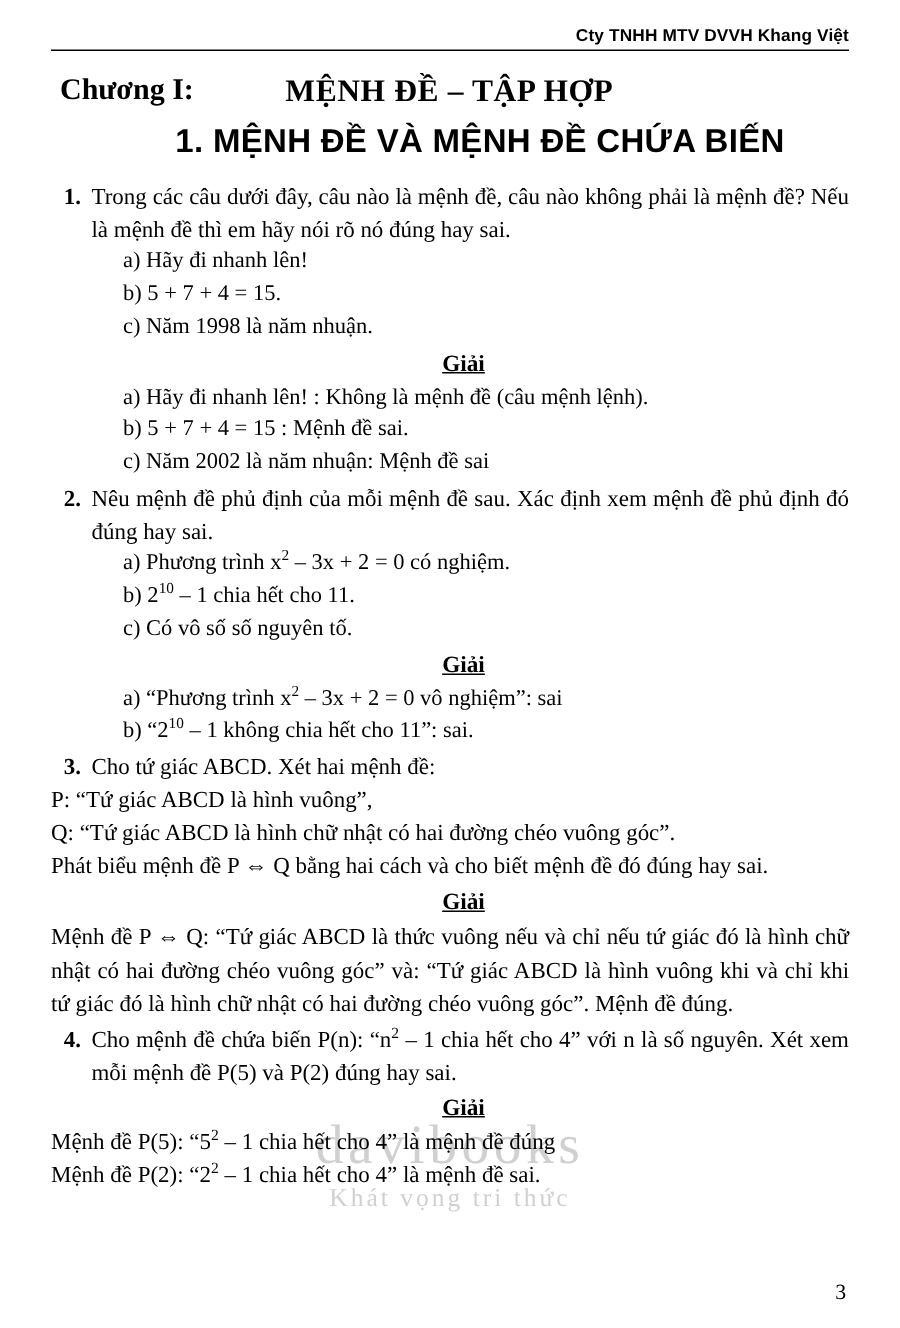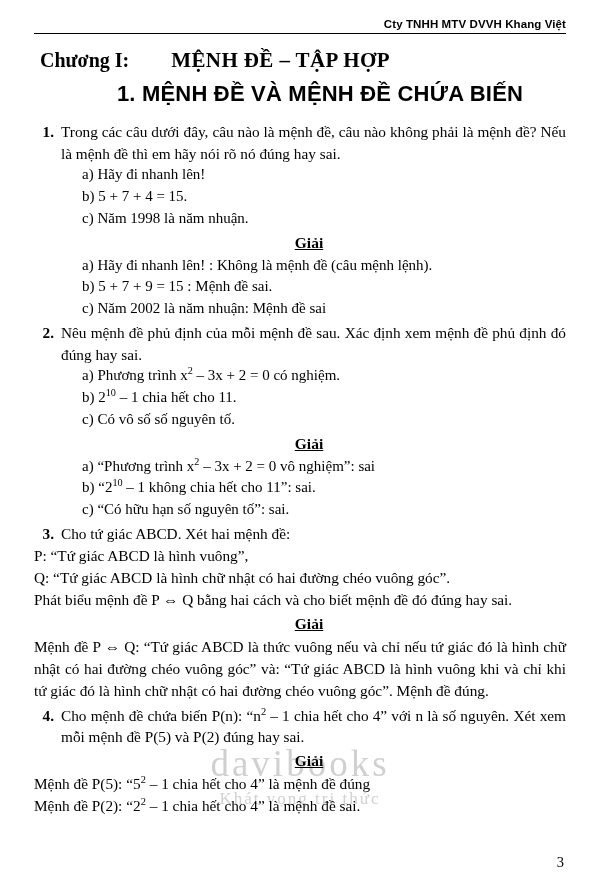--- a/index.html
+++ b/index.html
@@ -46,21 +46,21 @@
     font-weight: bold;
     font-size: 20px;
     white-space: nowrap;
     padding-left: 6px;
   }
   .chapter-title {
     font-family: "Liberation Serif", serif;
     font-weight: bold;
     font-size: 21px;
     letter-spacing: 0.4px;
-    margin-left: 42px;
+    margin-left: 61px;
   }
   .section-title {
     text-align: center;
     font-family: "Liberation Sans", sans-serif;
     font-weight: bold;
     font-size: 22px;
     letter-spacing: 0.2px;
     margin: 8px 0 14px 0;
     padding-left: 40px;
   }
@@ -165,36 +165,35 @@
     <div class="problem">
       <div class="prob-head">
         <span class="prob-num">1.</span>
         <span class="prob-text">Trong các câu dưới đây, câu nào là mệnh đề, câu nào không phải là mệnh đề? Nếu là mệnh đề thì em hãy nói rõ nó đúng hay sai.</span>
       </div>
       <div class="sub">a) Hãy đi nhanh lên!</div>
       <div class="sub">b) 5 + 7 + 4 = 15.</div>
       <div class="sub">c) Năm 1998 là năm nhuận.</div>
       <div class="giai">Giải</div>
       <div class="sub">a) Hãy đi nhanh lên! : Không là mệnh đề (câu mệnh lệnh).</div>
-      <div class="sub">b) 5 + 7 + 9 = 15 : Mệnh đề sai.</div>
+      <div class="sub">b) 5 + 7 + 4 = 15 : Mệnh đề sai.</div>
       <div class="sub">c) Năm 2002 là năm nhuận: Mệnh đề sai</div>
     </div>
 
     <div class="problem">
       <div class="prob-head">
         <span class="prob-num">2.</span>
         <span class="prob-text">Nêu mệnh đề phủ định của mỗi mệnh đề sau. Xác định xem mệnh đề phủ định đó đúng hay sai.</span>
       </div>
       <div class="sub">a) Phương trình x<sup>2</sup> – 3x + 2 = 0 có nghiệm.</div>
       <div class="sub">b) 2<sup>10</sup> – 1 chia hết cho 11.</div>
       <div class="sub">c) Có vô số số nguyên tố.</div>
       <div class="giai">Giải</div>
       <div class="sub">a) “Phương trình x<sup>2</sup> – 3x + 2 = 0 vô nghiệm”: sai</div>
       <div class="sub">b) “2<sup>10</sup> – 1 không chia hết cho 11”: sai.</div>
-      <div class="sub">c) “Có hữu hạn số nguyên tố”: sai.</div>
     </div>
 
     <div class="problem">
       <div class="prob-head">
         <span class="prob-num">3.</span>
         <span class="prob-text">Cho tứ giác ABCD. Xét hai mệnh đề:</span>
       </div>
       <div class="body-line">P: “Tứ giác ABCD là hình vuông”,</div>
       <div class="body-line">Q: “Tứ giác ABCD là hình chữ nhật có hai đường chéo vuông góc”.</div>
       <div class="body-line">Phát biểu mệnh đề P ⇔ Q bằng hai cách và cho biết mệnh đề đó đúng hay sai.</div>

